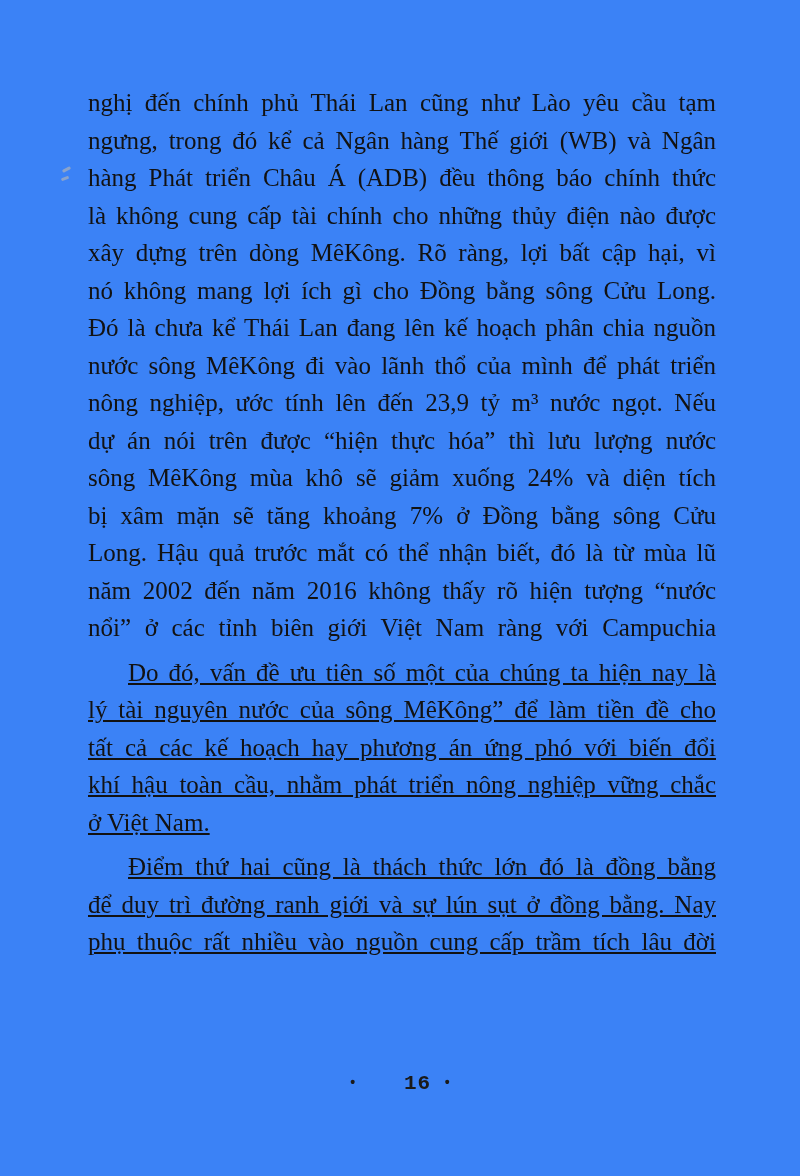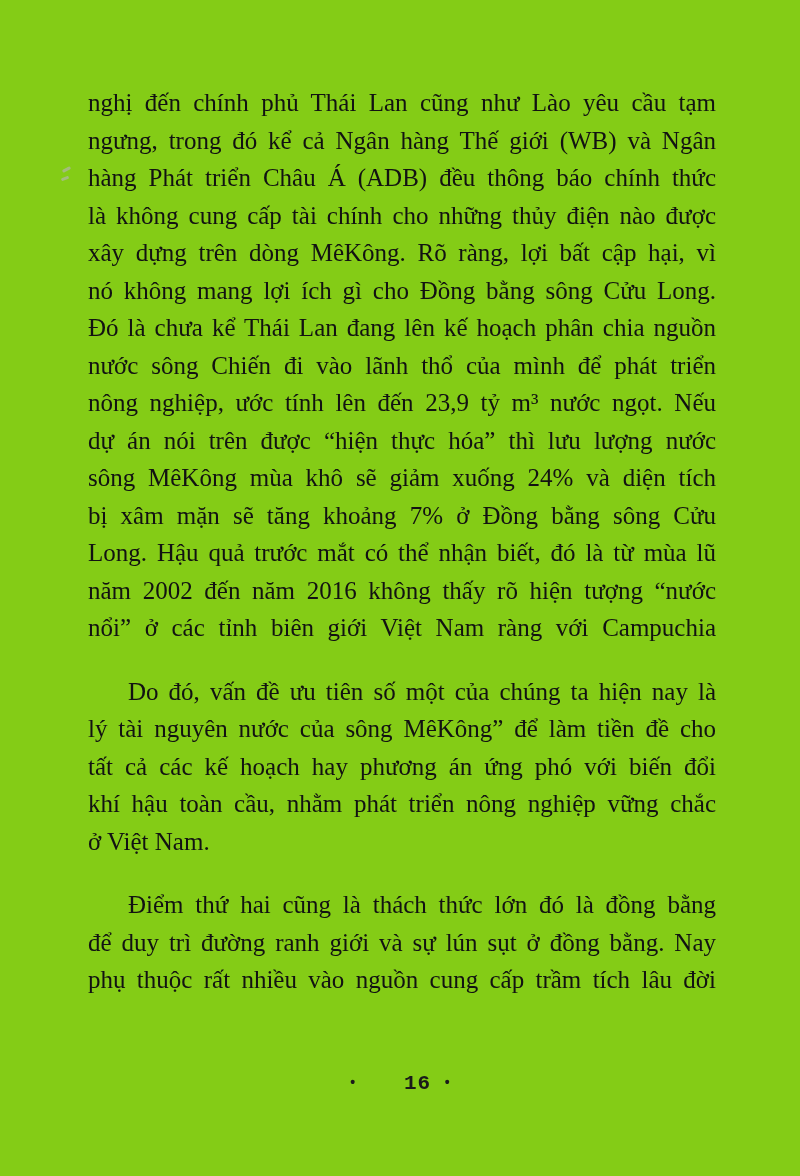--- a/index.html
+++ b/index.html
@@ -4,35 +4,35 @@
 <style>
   html, body {
     margin: 0;
     padding: 0;
     background: #ffffff;
   }
   .page {
     position: relative;
     width: 800px;
     height: 1176px;
-    background: #84cc16;
+    background: #3b82f6;
     overflow: hidden;
   }
   .text-block {
     position: absolute;
     left: 88px;
     top: 84px;
     width: 628px;
     color: #121212;
     font-family: "Liberation Serif", "DejaVu Serif", serif;
     font-size: 25px;
     line-height: 37.5px;
   }
   .para { margin: 0; padding: 0; }
-  .para + .para { margin-top: 26px; }
+  .para + .para { margin-top: 7px; text-decoration: underline; }
   .line {
     display: block;
     text-align: justify;
     text-align-last: justify;
   }
   .line.endline {
     text-align-last: left;
   }
   .line.indent {
     text-indent: 40px;
@@ -87,21 +87,21 @@
   <section class="text-block">
 
     <p class="para">
       <span class="line">nghị đến chính phủ Thái Lan cũng như Lào yêu cầu tạm</span>
       <span class="line">ngưng, trong đó kể cả Ngân hàng Thế giới (WB) và Ngân</span>
       <span class="line">hàng Phát triển Châu Á (ADB) đều thông báo chính thức</span>
       <span class="line">là không cung cấp tài chính cho những thủy điện nào được</span>
       <span class="line">xây dựng trên dòng MêKông. Rõ ràng, lợi bất cập hại, vì</span>
       <span class="line">nó không mang lợi ích gì cho Đồng bằng sông Cửu Long.</span>
       <span class="line">Đó là chưa kể Thái Lan đang lên kế hoạch phân chia nguồn</span>
-      <span class="line">nước sông Chiến đi vào lãnh thổ của mình để phát triển</span>
+      <span class="line">nước sông MêKông đi vào lãnh thổ của mình để phát triển</span>
       <span class="line">nông nghiệp, ước tính lên đến 23,9 tỷ m³ nước ngọt. Nếu</span>
       <span class="line">dự án nói trên được “hiện thực hóa” thì lưu lượng nước</span>
       <span class="line">sông MêKông mùa khô sẽ giảm xuống 24% và diện tích</span>
       <span class="line">bị xâm mặn sẽ tăng khoảng 7% ở Đồng bằng sông Cửu</span>
       <span class="line">Long. Hậu quả trước mắt có thể nhận biết, đó là từ mùa lũ</span>
       <span class="line">năm 2002 đến năm 2016 không thấy rõ hiện tượng “nước</span>
       <span class="line">nổi” ở các tỉnh biên giới Việt Nam ràng với Campuchia</span>
     </p>
 
     <p class="para">

